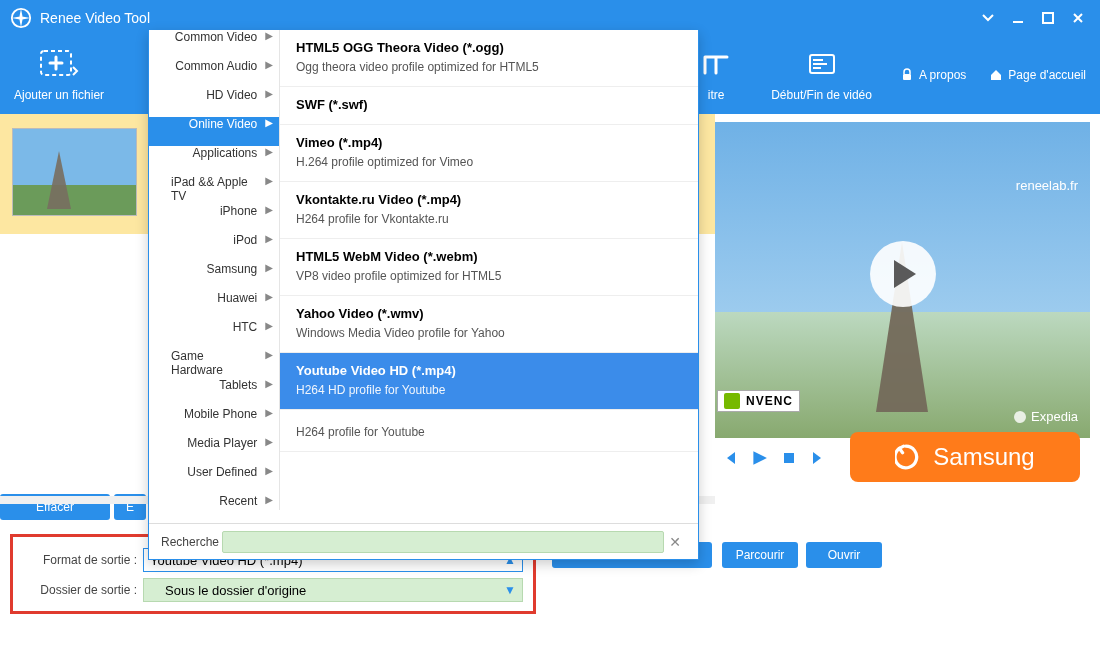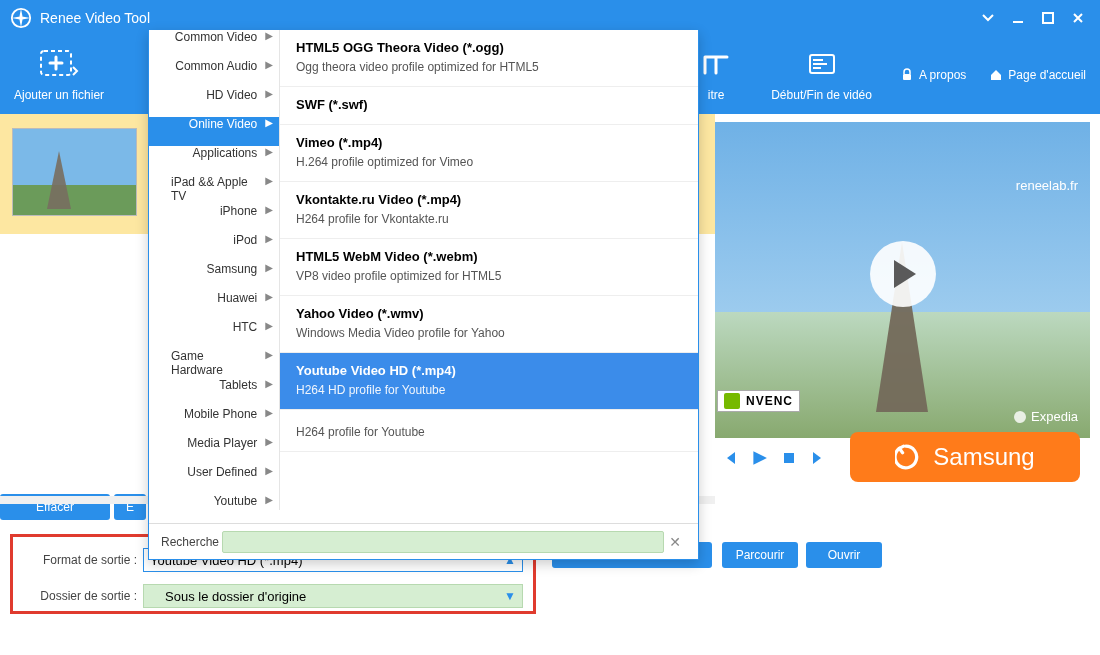--- a/index.html
+++ b/index.html
@@ -60,21 +60,21 @@
 .nvenc .dot { width: 16px; height: 16px; background:#76b900; border-radius:2px; position:relative; }
 .nvenc .dot::after { content:""; position:absolute; inset:3px; background:#fff; clip-path: polygon(50% 0, 100% 80%, 0 80%); transform: rotate(20deg); opacity:.0; }
 
 
 .outbox { position: absolute; left: 10px; top: 420px; width: 526px; height: 80px; border: 3px solid #e03b2e; padding: 8px 10px; }
 .outrow { display: flex; align-items: center; height: 30px; justify-content: center; }
 .outrow .olbl { width: 120px; font-size: 12px; color: #444; text-align: right; padding-right: 6px; }
 .outrow .oinp { flex: 1; height: 24px; border: 1px solid #2a8fea; display: flex; align-items: center; padding: 0 6px; font-size: 13px; background:#fff; }
 .outrow .oinp.green { background: #d6eed2; border-color:#b7d9b0;padding-left:21px; }
 .outrow .tri { width: 28px; text-align: right; color: #2a8fea; font-size: 12px; cursor:pointer; }
-.outrow + .outrow { margin-top: 6px; }
+.outrow + .outrow { }
 
 .sidebtns { position: absolute; left: 552px; top: 428px; display: flex; flex-direction: row; gap: 10px; }
 .sidebtns .row { display: flex; gap: 8px; }
 .sidebtns .bb { height: 26px; background: #2a8fea; color: #fff; font-size: 12px; display:flex; align-items:center; justify-content:center; border-radius:3px; cursor:pointer; }
 .sidebtns .bb.wide { width: 160px; }
 .sidebtns .bb.half { width: 76px; }
 
 
 .launch { position: absolute; right: 20px; top: 432px; width: 230px; height: 50px; background: #ff7b1a; color:#fff; border-radius: 8px; display:flex; align-items:center; justify-content:center; gap:12px; font-size: 24px; cursor:pointer; }
 .launch svg { width:26px; height:26px; }
@@ -294,21 +294,21 @@
             </div>
             <div class="dd-cat">
               <span>Media Player</span>
               <span class="chev">▶</span>
             </div>
             <div class="dd-cat">
               <span>User Defined</span>
               <span class="chev">▶</span>
             </div>
             <div class="dd-cat">
-              <span>Youtube</span>
+              <span>Recent</span>
               <span class="chev">▶</span>
             </div>
           </div>
         <div class="dd-opts" id="dd-opts">
             <div class="dd-opt">
               <div class="t">HTML5 OGG Theora Video (*.ogg)</div>
               <div class="d">Ogg theora video profile optimized for HTML5</div>
             </div>
             <div class="dd-opt">
               <div class="t">SWF (*.swf)</div>

